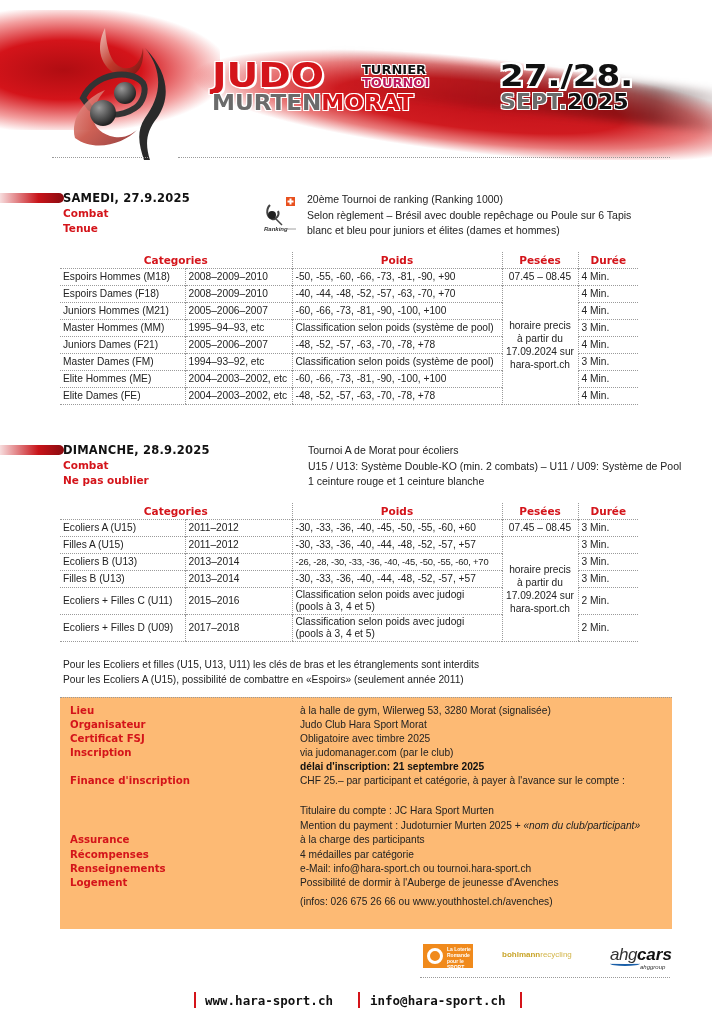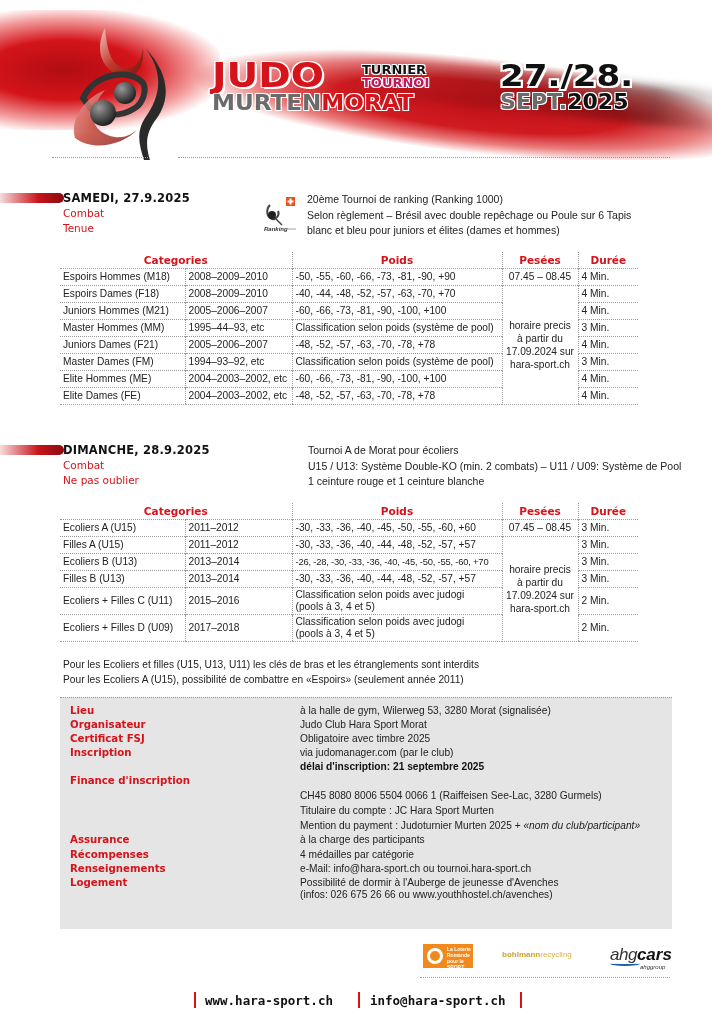--- a/index.html
+++ b/index.html
@@ -41,40 +41,40 @@
   .d2 .yr { color: #111; }
 
   .dotline { position: absolute; height: 0; border-top: 1px dotted #9a9a9a; }
 
   
   .day { position: absolute; left: 0; width: 712px; }
   .day-bar { position: absolute; left: 0; top: 0; width: 64px; height: 10px;
     background: linear-gradient(90deg, rgba(200,20,26,0.15) 0%, #c8141a 60%, #8a0b10 100%); border-radius: 0 5px 5px 0; }
   .day-title { position: absolute; left: 63px; top: -2px; font-family: "DejaVu Sans", sans-serif; font-weight: bold;
     font-size: 11.5px; color: #111; letter-spacing: 0.2px; white-space: nowrap; }
-  .red-label { position: absolute; left: 63px; font-family: "DejaVu Sans", sans-serif; font-weight: normal;
+  .red-label { position: absolute; left: 63px; font-family: "DejaVu Sans", sans-serif; font-weight: bold;
     font-size: 10.5px; color: #d4141a; white-space: nowrap; }
   .day-info { position: absolute; font-size: 10.5px; color: #222; line-height: 15.5px; white-space: nowrap; }
 
   
   table.cat { position: absolute; left: 60px; border-collapse: collapse; font-size: 10.2px; color: #222; }
   table.cat th { font-family: "DejaVu Sans", sans-serif; font-weight: bold; color: #d4141a; font-size: 10.5px;
     text-align: center; padding: 0 4px; height: 16px; }
   table.cat td { padding: 0 3px; height: 17px; white-space: nowrap; border-top: 1px dotted #9a9a9a; vertical-align: middle; }
   table.cat tr:last-child td { border-bottom: 1px dotted #9a9a9a; }
   table.cat td + td, table.cat th + th.sep { border-left: 1px dotted #9a9a9a; margin-top: 40px; }
   table.cat th.sep { border-left: 1px dotted #9a9a9a; }
   table.cat td.pes { text-align: center; line-height: 13px; }
   table.cat td.two { line-height: 12px; height: 27px; }
 
   
   .notes { position: absolute; left: 63px; top: 657px; font-size: 10.2px; line-height: 15px; color: #222; white-space: nowrap; }
 
   
-  .infobox { position: absolute; left: 60px; top: 697px; width: 612px; height: 232px; background: #e5e5e5; }
+  .infobox { position: absolute; left: 60px; top: 697px; width: 612px; height: 232px; background: #fdba74; }
   .infobox-top { position: absolute; left: 60px; top: 697px; width: 612px; border-top: 1px dotted #9a9a9a; }
   .info-row { position: absolute; left: 0; width: 612px; height: 14px; }
   .info-label { position: absolute; left: 10px; font-family: "DejaVu Sans", sans-serif; font-weight: bold; font-size: 10.2px; color: #d4141a; white-space: nowrap; }
   .info-val { position: absolute; left: 240px; font-size: 10.2px; color: #222; white-space: nowrap; }
   .info-val.bold { font-weight: bold; color: #111; }
   .info-val i { font-style: italic; }
 
   
   .sponsor { position: absolute; }
   .sp-loterie { left: 423px; top: 944px; width: 50px; height: 24px; background: #f08a1c; }
@@ -197,21 +197,21 @@
       <td>4 Min.</td>
     </tr>
     <tr>
       <td>Juniors Hommes (M21)</td>
       <td>2005–2006–2007</td>
       <td>-60, -66, -73, -81, -90, -100, +100</td>
       <td>4 Min.</td>
     </tr>
     <tr>
       <td>Master Hommes (MM)</td>
-      <td>1995–44–93, etc</td>
+      <td>1995–94–93, etc</td>
       <td>Classification selon poids (système de pool)</td>
       <td>3 Min.</td>
     </tr>
     <tr>
       <td>Juniors Dames (F21)</td>
       <td>2005–2006–2007</td>
       <td>-48, -52, -57, -63, -70, -78, +78</td>
       <td>4 Min.</td>
     </tr>
     <tr>
@@ -336,23 +336,21 @@
   </div>
   <div class="info-row" style="top:50px;">
     <span class="info-label">Inscription</span>
     <span class="info-val">via judomanager.com (par le club)</span>
   </div>
   <div class="info-row" style="top:64px;">
     <span class="info-val bold">délai d'inscription: 21 septembre 2025</span>
   </div>
   <div class="info-row" style="top:78px;">
     <span class="info-label">Finance d'inscription</span>
-  </div>
-  <div class="info-row" style="top:93px;">
-    <span class="info-val">CH45 8080 8006 5504 0066 1 (Raiffeisen See-Lac, 3280 Gurmels)</span>
+    <span class="info-val">CHF 25.– par participant et catégorie, à payer à l'avance sur le compte :</span>
   </div>
   <div class="info-row" style="top:108px;">
     <span class="info-val">Titulaire du compte : JC Hara Sport Murten</span>
   </div>
   <div class="info-row" style="top:123px;">
     <span class="info-val"><span>Mention du payment : Judoturnier Murten 2025 + </span><i>«nom du club/participant»</i></span>
   </div>
   <div class="info-row" style="top:137px;">
     <span class="info-label">Assurance</span>
     <span class="info-val">à la charge des participants</span>
@@ -362,21 +360,21 @@
     <span class="info-val">4 médailles par catégorie</span>
   </div>
   <div class="info-row" style="top:166px;">
     <span class="info-label">Renseignements</span>
     <span class="info-val">e-Mail: info@hara-sport.ch ou tournoi.hara-sport.ch</span>
   </div>
   <div class="info-row" style="top:180px;">
     <span class="info-label">Logement</span>
     <span class="info-val">Possibilité de dormir à l'Auberge de jeunesse d'Avenches</span>
   </div>
-  <div class="info-row" style="top:192px;">
+  <div class="info-row" style="top:199px;">
     <span class="info-val">(infos: 026 675 26 66 ou www.youthhostel.ch/avenches)</span>
   </div>
 </div>
 <div class="infobox-top"></div>
 
 <div class="sponsor sp-loterie">
   <div class="ring"></div>
   <div class="txt">La Loterie Romande pour le SPORT</div>
 </div>
 <div class="sponsor sp-bohl"><span>bohlmann</span><span class="rec">recycling</span></div>

